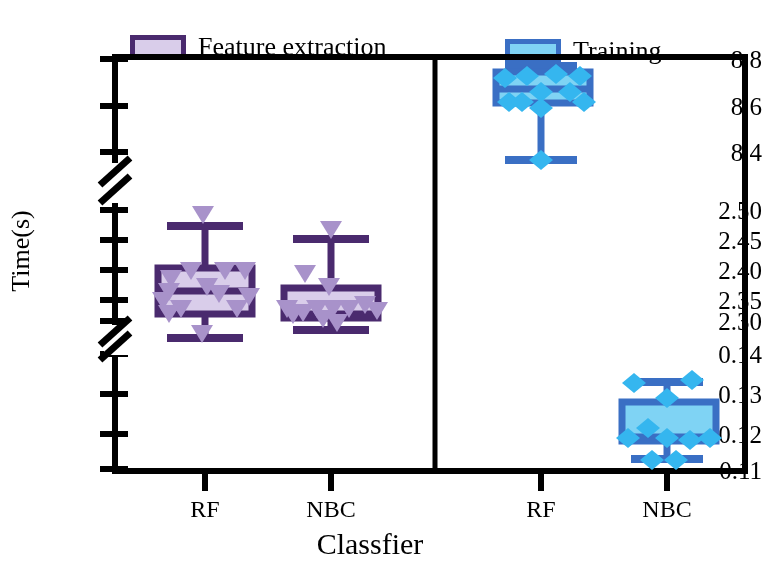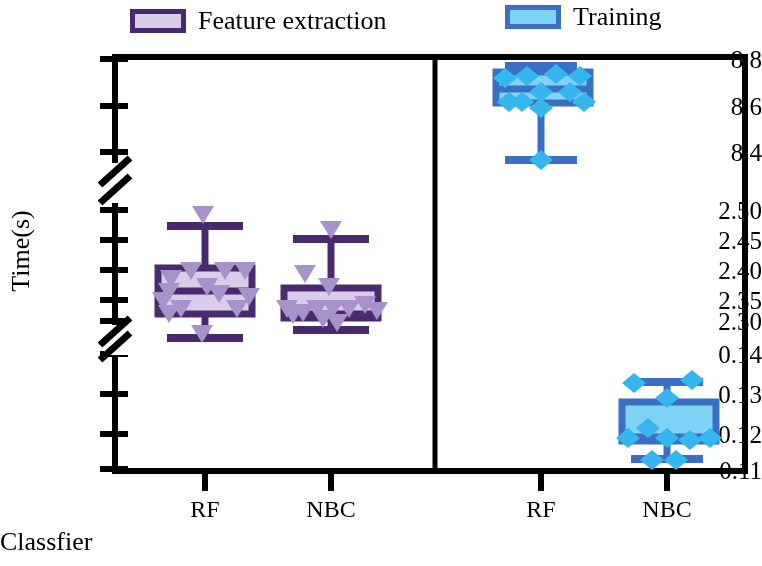--- a/index.html
+++ b/index.html
@@ -1,48 +1,48 @@
 <!DOCTYPE html>
 <html><head>
 <meta charset="utf-8">
 <style>
   html,body{margin:0;padding:0;background:#ffffff;}
   body{width:762px;height:566px;font-family:"Liberation Serif",serif;color:#000;}
   #fig{position:relative;width:762px;height:566px;overflow:hidden;}
 
   
   .legend{position:absolute;left:0;top:4px;width:762px;height:36px;}
-  .leg-item{position:absolute;display:flex;align-items:center;gap:12px;}
+  .leg-item{position:absolute;display:flex;align-items:center;gap:12px;margin-top:26px;}
   .leg-swatch{width:56px;height:24px;box-sizing:border-box;}
   .leg-swatch.fe{border:5px solid #4a2a6e;background:#d9cdea;}
   .leg-swatch.tr{border:5px solid #3a6fc4;background:#7fd3f4;}
   .leg-label{font-size:26px;line-height:26px;white-space:nowrap;}
 
   
   .ylab{position:absolute;right:0;font-size:25px;line-height:25px;text-align:right;white-space:nowrap;}
   #ytitle{position:absolute;left:-34px;top:236px;width:110px;text-align:center;
           font-size:26px;transform:rotate(-90deg);transform-origin:50% 50%;white-space:nowrap;}
 
   
   .xlab{position:absolute;font-size:24px;line-height:26px;text-align:center;white-space:nowrap;}
-  #xtitle{position:absolute;left:0;top:527px;width:740px;font-size:26px;}
+  #xtitle{position:absolute;left:0;top:527px;width:740px;text-align:center;font-size:30px;}
 
   svg{position:absolute;left:0;top:0;}
 </style>
 </head>
 <body>
 
 <div id="fig">
 
   <div class="legend">
     <div class="leg-item" style="left:130px;top:4px;">
       <span class="leg-swatch fe"></span>
       <span class="leg-label">Feature extraction</span>
     </div>
-    <div class="leg-item" style="left:505px;top:0;">
+    <div class="leg-item" style="left:505px;top:8px;">
       <span class="leg-swatch tr"></span>
       <span class="leg-label">Training</span>
     </div>
   </div>
 
   <div class="ylab" style="top:47px;width:96px;">8.8</div>
   <div class="ylab" style="top:94px;width:96px;">8.6</div>
   <div class="ylab" style="top:140px;width:96px;">8.4</div>
 
   <div class="ylab" style="top:198px;width:96px;">2.50</div>

